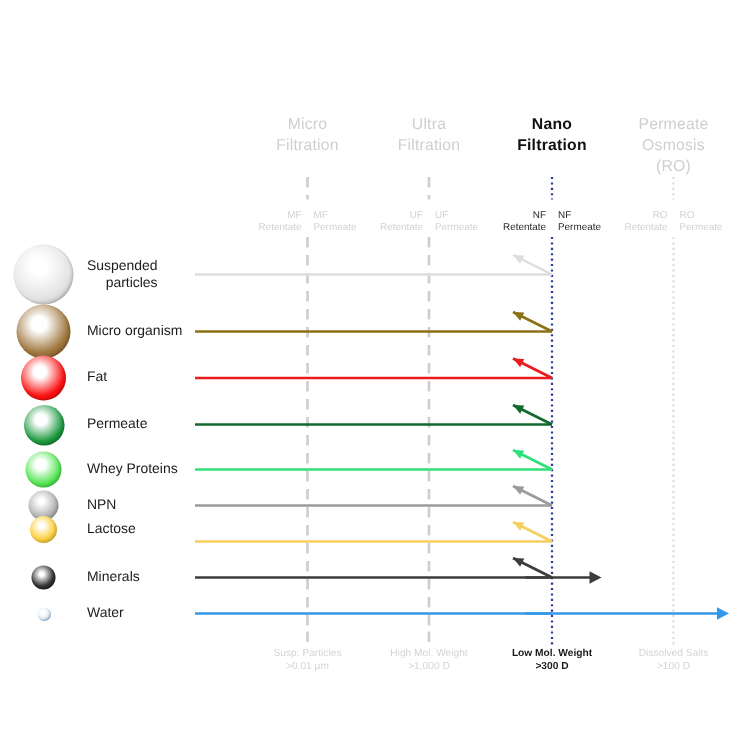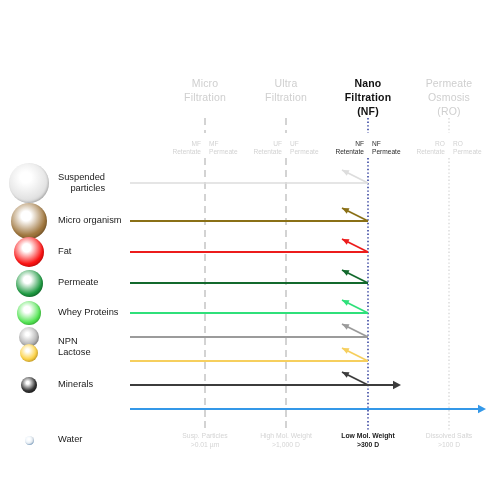--- a/index.html
+++ b/index.html
@@ -165,21 +165,20 @@
         <span class="l1">Micro</span>
         <span class="l2">Filtration</span>
       </div>
       <div class="col-head muted" style="left: 238px; top: 76px;">
         <span class="l1">Ultra</span>
         <span class="l2">Filtration</span>
       </div>
       <div class="col-head active" style="left: 320px; top: 76px;">
         <span class="l1">Nano</span>
         <span class="l2">Filtration</span>
-        <span class="l3">(NF)</span>
       </div>
       <div class="col-head muted" style="left: 401px; top: 76px;">
         <span class="l1">Permeate</span>
         <span class="l2">Osmosis</span>
         <span class="l3">(RO)</span>
       </div>
     </div>
   <div id="sublabels">
       <div class="sub-pair " style="left: 145px; top: 140px;">
         <div class="side left">
@@ -265,39 +264,39 @@
           <div class="bead" style="width: 27px; height: 27px; background: radial-gradient(circle at 42% 36%, rgb(255, 255, 255) 0%, rgb(255, 255, 255) 16%, rgb(31, 154, 66) 62%, rgb(10, 92, 34) 100%); box-shadow: rgba(0, 0, 0, 0.18) -1px -1px 2px inset;"></div>
         </div>
         <div class="legend-label">Permeate</div>
       </div>
       <div class="legend-row" style="top: 301px; height: 24px;">
         <div class="bead-wrap" style="height: 24px;">
           <div class="bead" style="width: 24px; height: 24px; background: radial-gradient(circle at 42% 36%, rgb(255, 255, 255) 0%, rgb(255, 255, 255) 16%, rgb(85, 229, 85) 62%, rgb(47, 191, 47) 100%); box-shadow: rgba(0, 0, 0, 0.18) -1px -1px 2px inset;"></div>
         </div>
         <div class="legend-label">Whey Proteins</div>
       </div>
-      <div class="legend-row" style="top: 327px; height: 20px; align-items: flex-end;">
+      <div class="legend-row" style="top: 327px; height: 20px;">
         <div class="bead-wrap" style="height: 20px;">
           <div class="bead" style="width: 20px; height: 20px; background: radial-gradient(circle at 42% 36%, rgb(255, 255, 255) 0%, rgb(255, 255, 255) 10%, rgb(185, 185, 185) 56%, rgb(125, 125, 125) 100%); box-shadow: rgba(0, 0, 0, 0.18) -1px -1px 2px inset;"></div>
         </div>
         <div class="legend-label">NPN</div>
       </div>
       <div class="legend-row" style="top: 344px; height: 18px;">
         <div class="bead-wrap" style="height: 18px;">
           <div class="bead" style="width: 18px; height: 18px; background: radial-gradient(circle at 42% 36%, rgb(255, 255, 255) 0%, rgb(255, 255, 255) 10%, rgb(252, 211, 74) 56%, rgb(224, 168, 27) 100%); box-shadow: rgba(0, 0, 0, 0.18) -1px -1px 2px inset;"></div>
         </div>
         <div class="legend-label">Lactose</div>
       </div>
       <div class="legend-row" style="top: 377px; height: 16px; justify-content: flex-end;">
         <div class="bead-wrap" style="height: 16px;">
           <div class="bead" style="width: 16px; height: 16px; background: radial-gradient(circle at 42% 36%, rgb(255, 255, 255) 0%, rgb(255, 255, 255) 10%, rgb(58, 58, 58) 56%, rgb(0, 0, 0) 100%); box-shadow: rgba(0, 0, 0, 0.18) -1px -1px 2px inset;"></div>
         </div>
         <div class="legend-label">Minerals</div>
       </div>
-      <div class="legend-row" style="top: 401px; height: 16px; margin-top: 31px;">
+      <div class="legend-row" style="top: 401px; height: 16px;">
         <div class="bead-wrap" style="height: 16px;">
           <div class="bead" style="width: 9px; height: 9px; background: radial-gradient(circle at 42% 36%, rgb(255, 255, 255) 0%, rgb(255, 255, 255) 10%, rgb(234, 243, 251) 56%, rgb(45, 127, 208) 100%); box-shadow: rgba(0, 0, 0, 0.18) -1px -1px 2px inset;"></div>
         </div>
         <div class="legend-label">Water</div>
       </div>
     </div>
 
 </div>
 
 </body></html>

